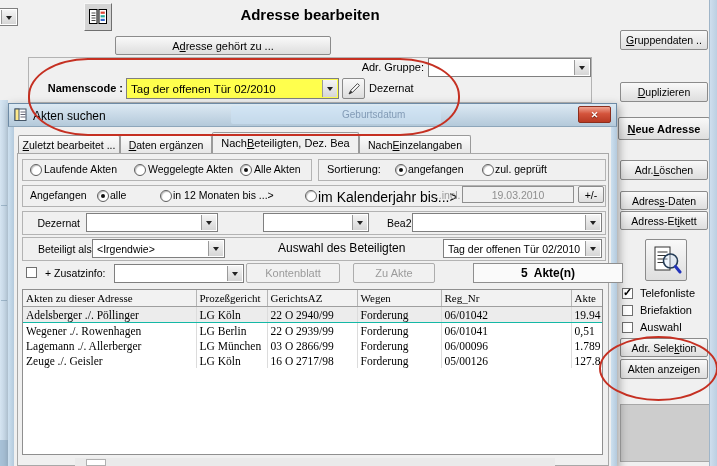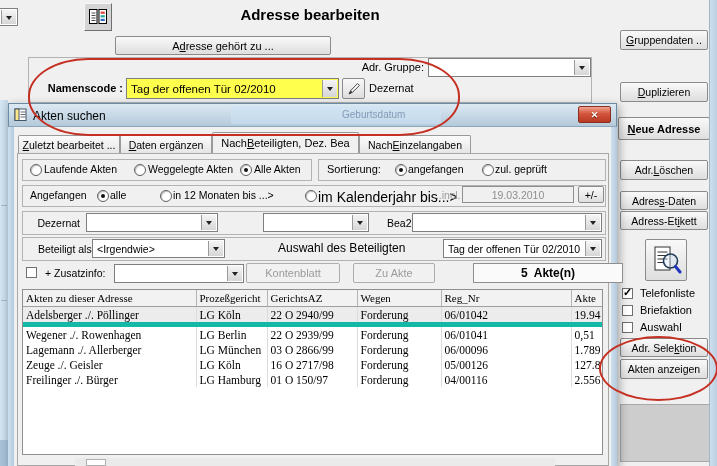--- a/index.html
+++ b/index.html
@@ -38,21 +38,21 @@
   .glassedge{position:absolute;width:6px;background:linear-gradient(90deg,#cde0ef,#b4cadd);}
   #closebtn{position:absolute;left:578px;top:106px;width:33px;height:17px;border-radius:2px;
        background:linear-gradient(#f0a492,#d4543c 45%,#b83a24);border:1px solid #8c2e1d;box-sizing:border-box;
        display:flex;align-items:center;justify-content:center;color:#fff;font-size:9px;font-weight:bold;
        text-shadow:0 1px 1px rgba(80,20,10,.8);}
   
   #files-table{border-collapse:collapse;table-layout:fixed;width:608px;font-size:11.5px;font-family:Liberation Serif, serif;}
   #files-table th{height:16px;background:#f2f2f2;border-right:1px solid #b5b5b5;border-bottom:1px solid #9f9f9f;
        font-weight:normal;font-size:11px;text-align:left;padding:0 0 0 3px;overflow:hidden;white-space:nowrap;}
   #files-table td{height:15px;border-right:1px solid #dcdcdc;padding:0 0 0 3px;overflow:hidden;white-space:nowrap;}
-  #files-table tr.sel td{background:#ececec;border-top:1px solid #9c9c9c;border-bottom:5px solid #14b8a6;margin-top:22px;}
+  #files-table tr.sel td{background:#ececec;border-top:1px solid #9c9c9c;border-bottom:1px solid #14b8a6;margin-top:22px;}
   .annot{position:absolute;border:2.5px solid #c53022;pointer-events:none;z-index:60;}
   .ghost{position:absolute;color:rgba(40,70,110,.45);font-size:10px;white-space:nowrap;}
   u{text-decoration:underline;}
 </style>
 </head>
 <body>
 
 <div id="screen">
 
   <div class="combo" style="left:-12px;top:8px;width:30px;height:18px;">
@@ -271,28 +271,20 @@
 
           <tr>
             <td>Zeuge ./. Geisler</td>
             <td>LG Köln</td>
             <td>16 O 2717/98</td>
             <td>Forderung</td>
             <td>05/00126</td>
             <td>127.8</td>
           </tr>
 
-          <tr>
-            <td>Freilinger ./. Bürger</td>
-            <td>LG Hamburg</td>
-            <td>01 O 150/97</td>
-            <td>Forderung</td>
-            <td>04/00116</td>
-            <td>2.556</td>
-          </tr>
         </tbody>
     </table>
   </div>
 
   <div class="abs" style="left:75px;top:458px;width:480px;height:8px;background:#eaeaea;"></div>
   <div class="abs" style="left:86px;top:459px;width:20px;height:7px;background:#fff;border:1px solid #b0b0b0;box-sizing:border-box;"></div>
 
   <div class="annot" style="left:28px;top:58px;width:428px;height:74px;border-radius:60px/38px;"></div>
   <div class="annot" style="left:599px;top:336px;width:115px;height:61px;border-radius:50%;"></div>
 

